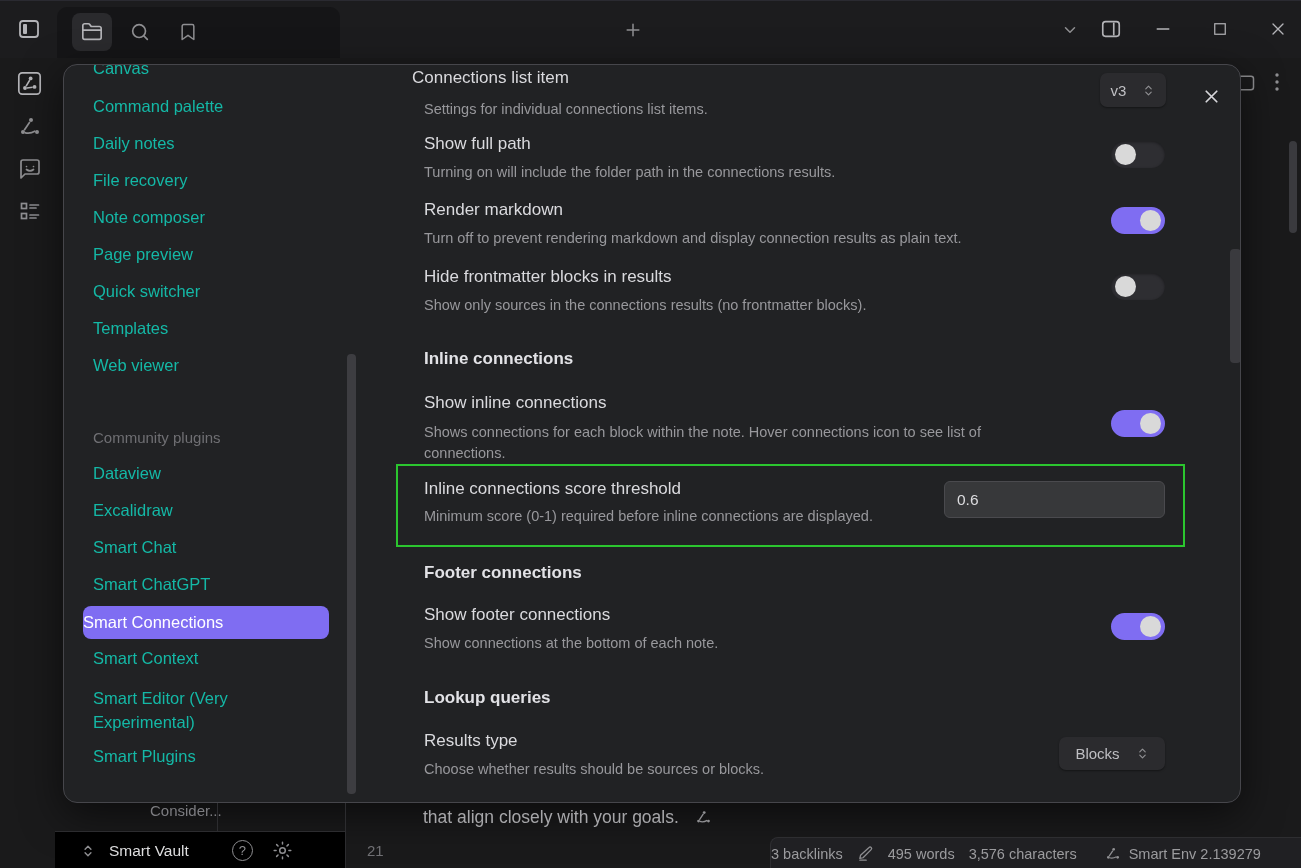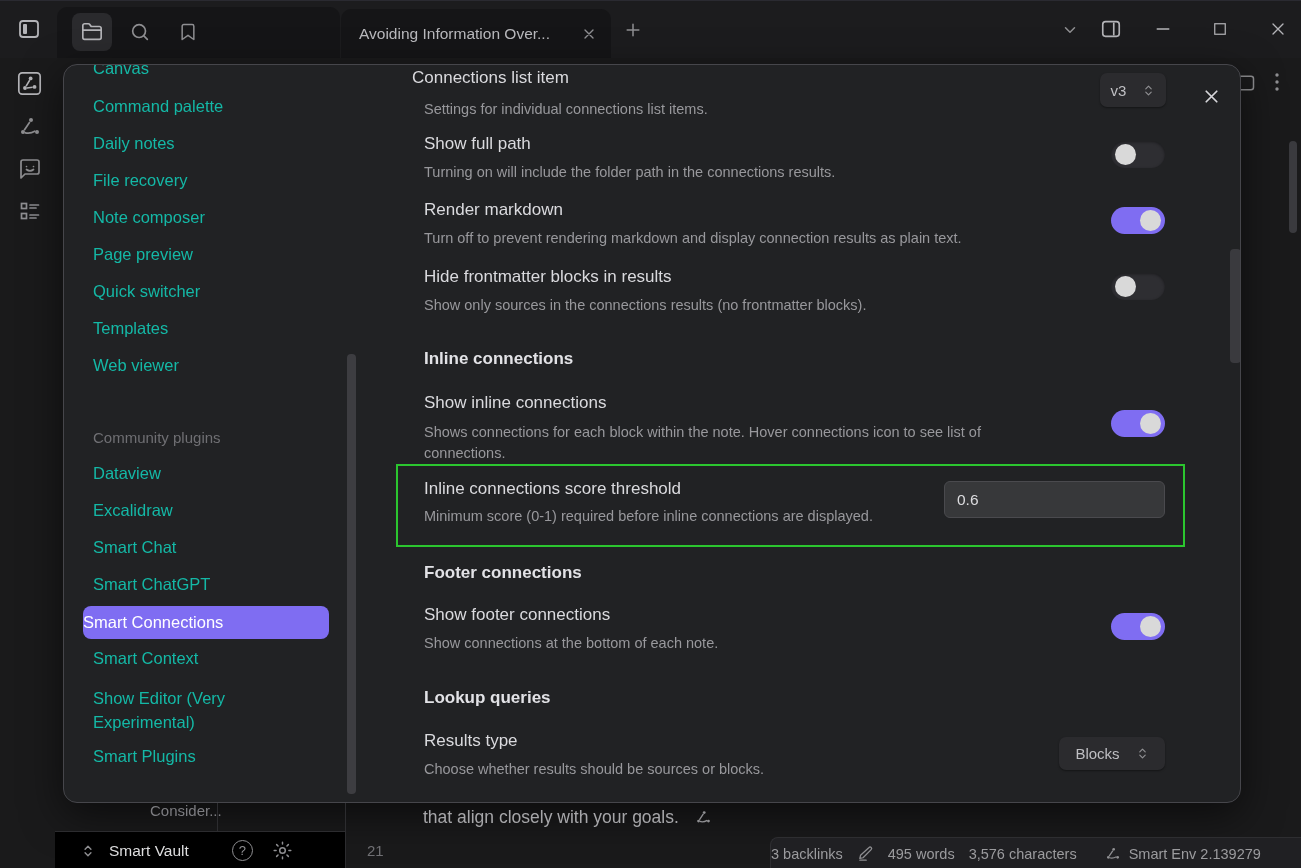--- a/index.html
+++ b/index.html
@@ -111,28 +111,20 @@
       </div>
       <div class="nav-btn" style="left:111px; top:6px;">
         <span class="icon">
           <svg width="20" height="20" viewBox="0 0 24 24" fill="none" stroke="currentColor" stroke-width="1.8" stroke-linejoin="round">
               <path d="M19 21l-7-5-7 5V5a2 2 0 0 1 2-2h10a2 2 0 0 1 2 2z"></path>
             </svg>
         </span>
       </div>
     </div>
 
-    <div class="tab">
-      <span class="tab-title">Avoiding Information Over...</span>
-      <span class="icon">
-        <svg width="16" height="16" viewBox="0 0 24 24" fill="none" stroke="currentColor" stroke-width="2" stroke-linecap="round">
-            <path d="M6 6l12 12M18 6 6 18"></path>
-          </svg>
-      </span>
-    </div>
 
     <div class="winbtn" style="left:618px; top:14px;">
       <span class="icon">
         <svg width="20" height="20" viewBox="0 0 24 24" fill="none" stroke="currentColor" stroke-width="1.8" stroke-linecap="round">
             <path d="M12 5v14M5 12h14"></path>
           </svg>
       </span>
     </div>
 
     <div class="winbtn" style="left:1055px; top:14px;">
@@ -240,21 +232,21 @@
     <div class="side-item" style="top:291px;">Web viewer</div>
 
     <div class="side-header" style="top:364px;">Community plugins</div>
 
     <div class="side-item" style="top:399px;">Dataview</div>
     <div class="side-item" style="top:436px;">Excalidraw</div>
     <div class="side-item" style="top:473px;">Smart Chat</div>
     <div class="side-item" style="top:510px;">Smart ChatGPT</div>
     <div class="side-selected" style="top:541px;">Smart Connections</div>
     <div class="side-item" style="top:584px;">Smart Context</div>
-    <div class="side-item" style="top:621px; width:232px; white-space:normal; line-height:24px;">Show Editor (Very Experimental)</div>
+    <div class="side-item" style="top:621px; width:232px; white-space:normal; line-height:24px;">Smart Editor (Very Experimental)</div>
     <div class="side-item" style="top:682px;">Smart Plugins</div>
 
     <div class="scrollthumb" style="left:283px; top:289px; width:9px; height:440px; background:#3d3d41;"></div>
 
     <div class="select-pill" style="left:1036px; top:8px; width:66px; height:34px;">
       <span>v3</span>
       <span class="icon">
         <svg width="13" height="13" viewBox="0 0 24 24" fill="none" stroke="currentColor" stroke-width="2.2" stroke-linecap="round" stroke-linejoin="round">
             <path d="m7 15 5 5 5-5M7 9l5-5 5 5"></path>
           </svg>

